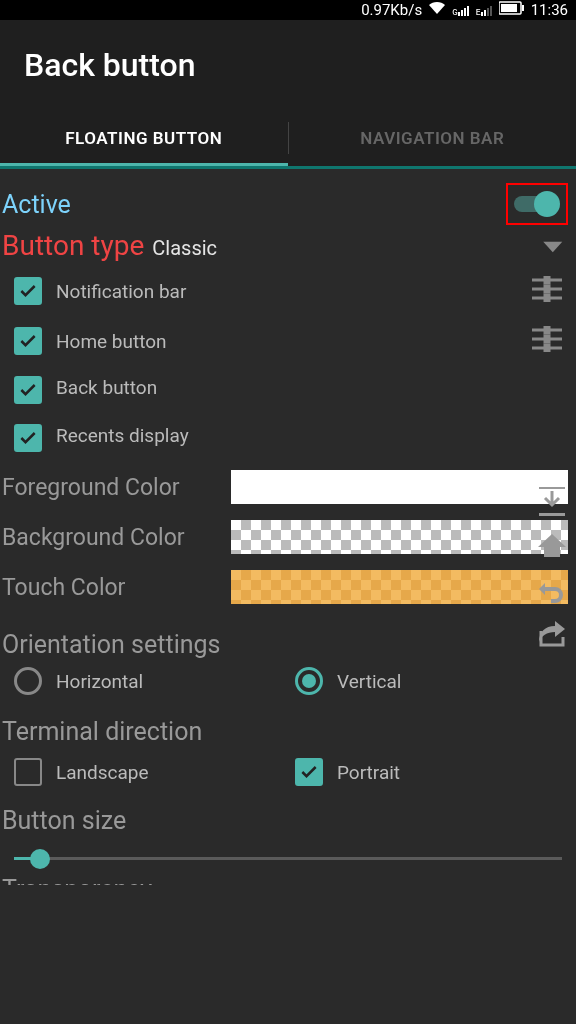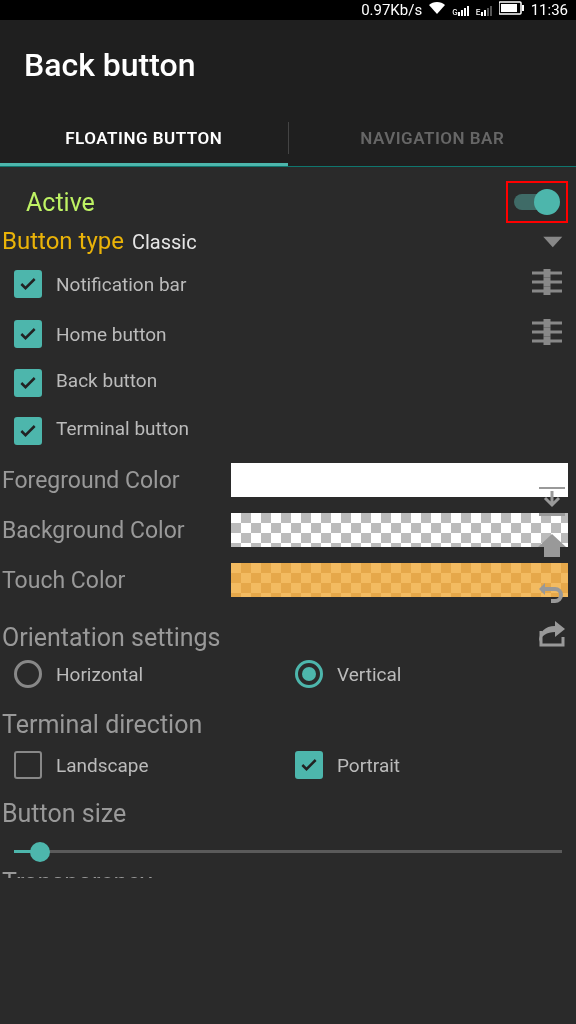--- a/index.html
+++ b/index.html
@@ -28,21 +28,21 @@
       background: #1f1f1f;
     }
     .header h1 {
       font-size: 32px;
       font-weight: 500;
       color: #fff;
     }
     .tabs {
       display: flex;
       background: #1f1f1f;
-      border-bottom: 1px solid #0f766e;
+      border-bottom: 3px solid #0f766e;
     }
     .tab {
       flex: 1;
       text-align: center;
       padding: 18px 0;
       font-size: 17px;
       font-weight: 600;
       letter-spacing: 0.5px;
       color: #666;
       position: relative;
@@ -71,26 +71,25 @@
       align-items: center;
       padding: 4px 8px 4px 4px;
       min-height: 44px;
     }
     .toggle-row {
       justify-content: space-between;
       padding: 10px 8px 2px 2px;
     }
     .label-lg {
       font-size: 25px;
-      color: #bef264;
-      margin-left: 24px;
+      color: #7dd3fc;
     }
     .label-md {
-      font-size: 24px;
-      color: #eab308;
+      font-size: 28px;
+      color: #ef4444;
     }
     .label-sub {
       font-size: 20px;
       color: #e5e5e5;
       margin-left: 8px;
     }
     .section-title {
       font-size: 25px;
       color: #999;
       padding: 4px 0 4px 2px;
@@ -382,21 +381,21 @@
     </div>
     <span class="checkbox-label">Back button</span>
   </div>
 
   <div class="checkbox-row">
     <div class="checkbox checked">
       <svg viewBox="0 0 24 24">
           <path d="M4 12l5 5L20 6" stroke="#222" stroke-width="3" fill="none"></path>
         </svg>
     </div>
-    <span class="checkbox-label">Terminal button</span>
+    <span class="checkbox-label">Recents display</span>
   </div>
 
   <div class="color-row">
     <span class="color-label">Foreground Color</span>
     <div class="color-swatch swatch-white"></div>
   </div>
 
   <div class="color-row">
     <span class="color-label">Background Color</span>
     <div class="color-swatch swatch-trans"></div>

